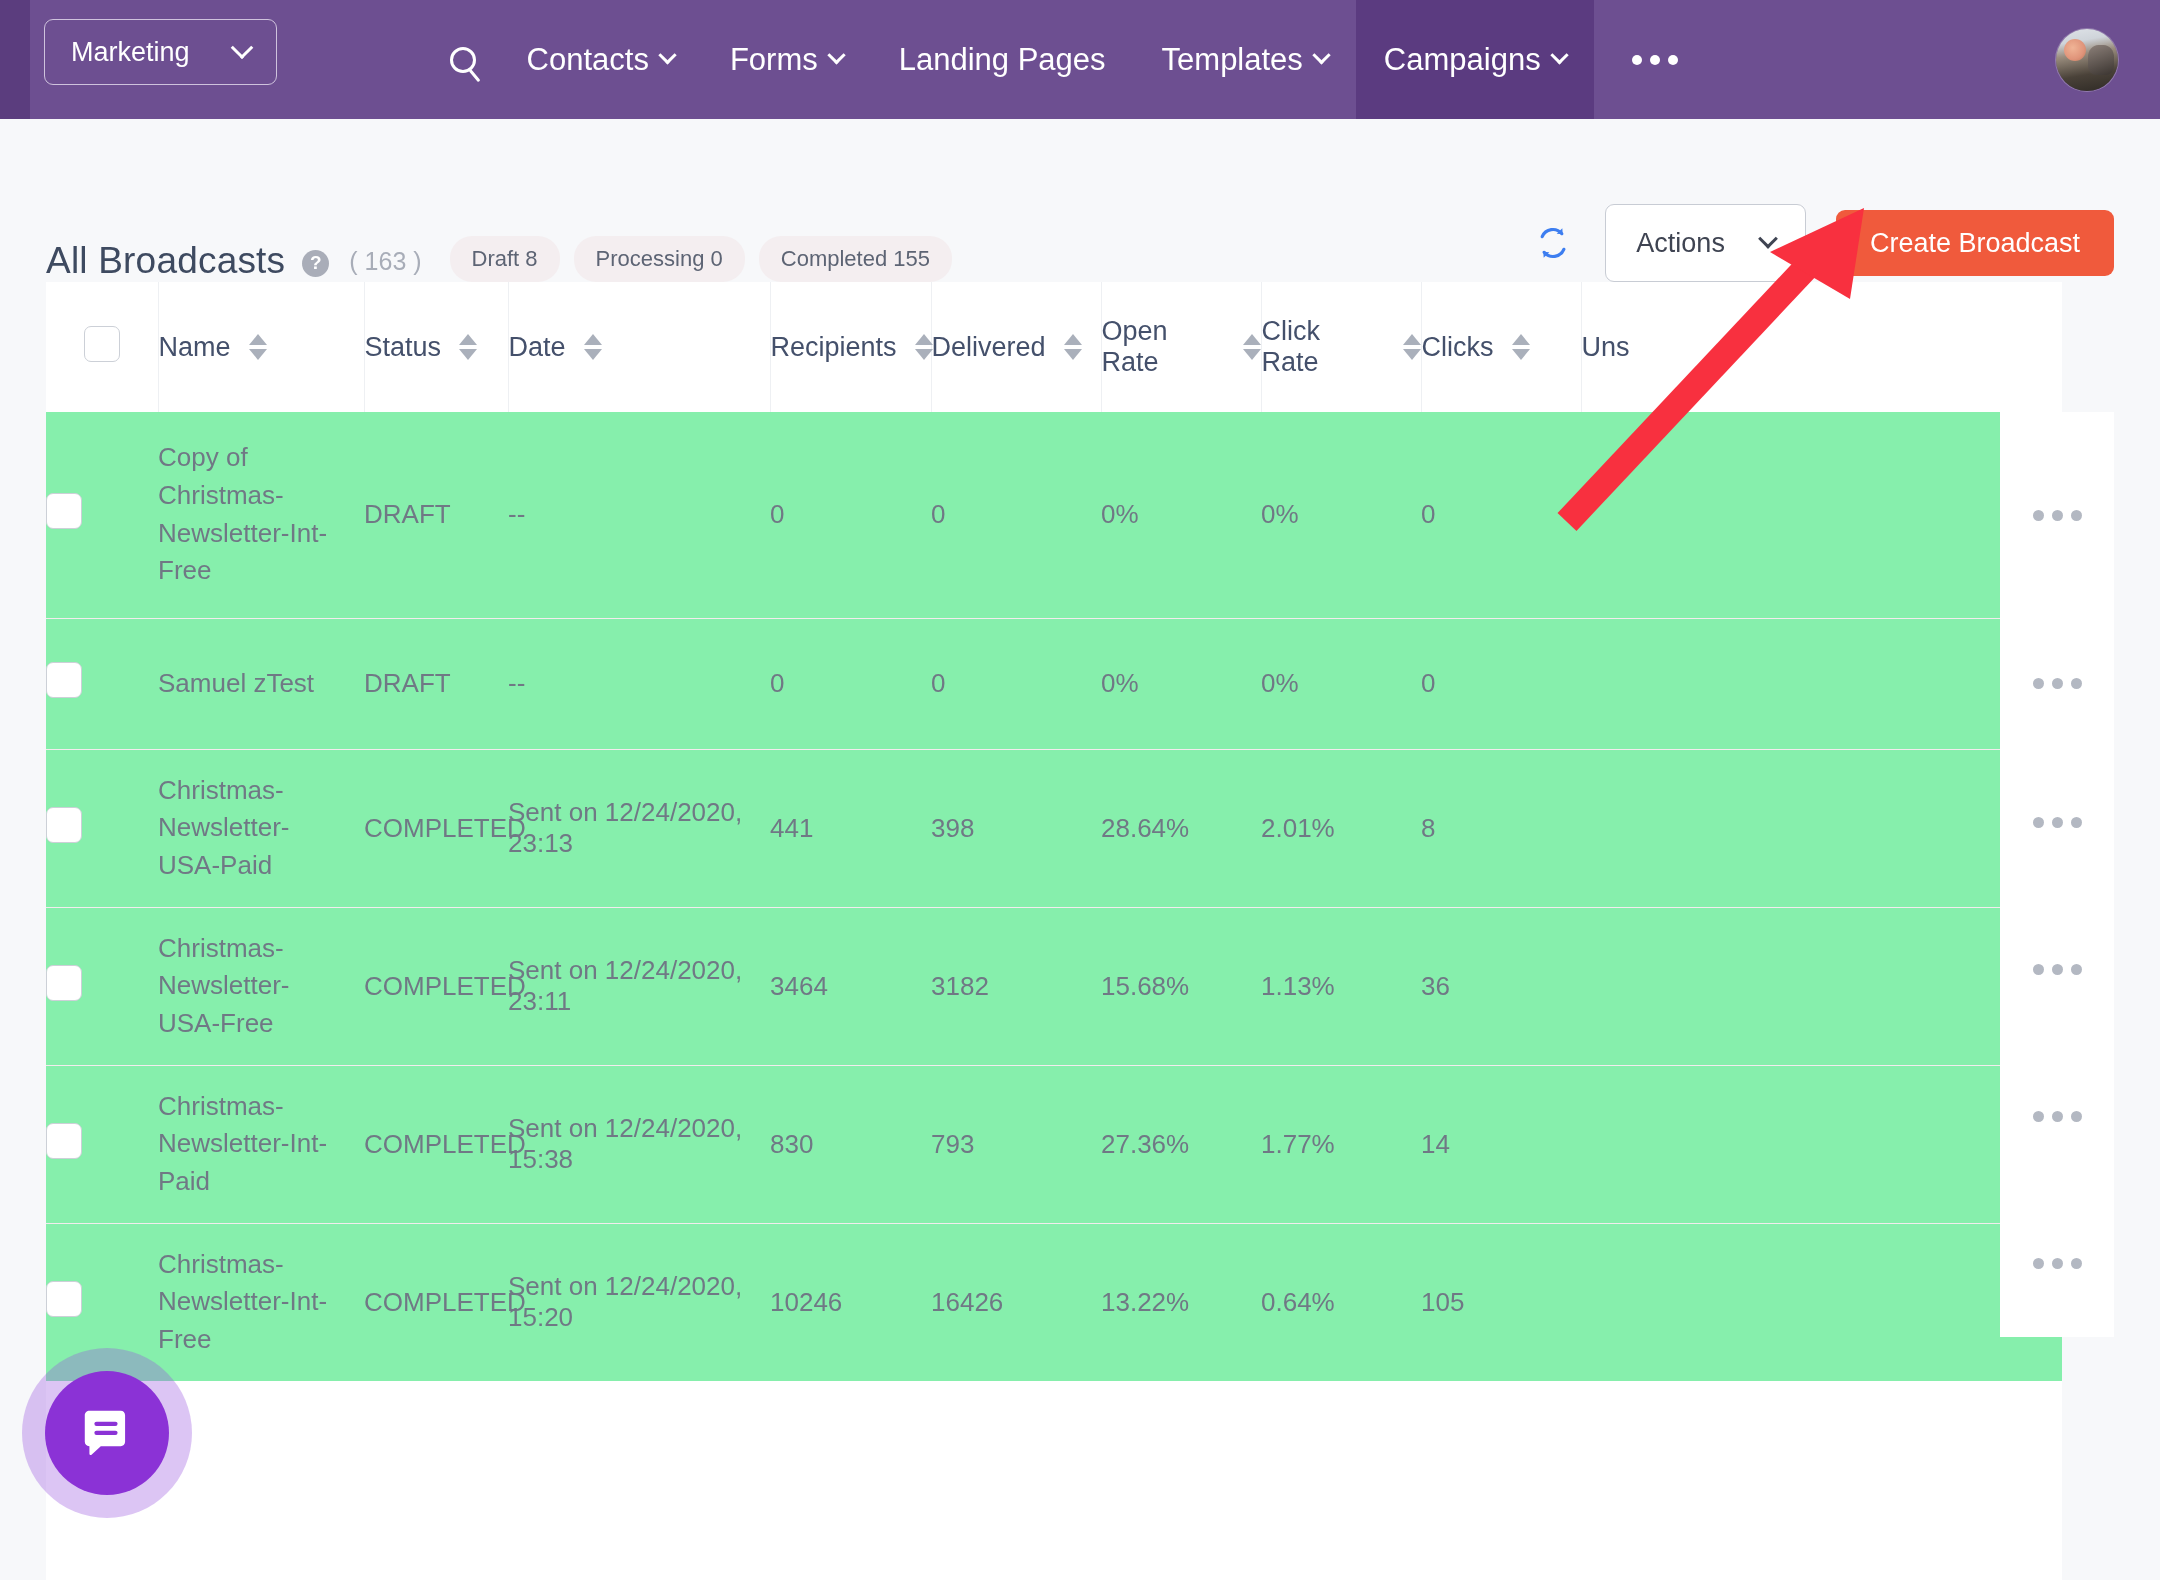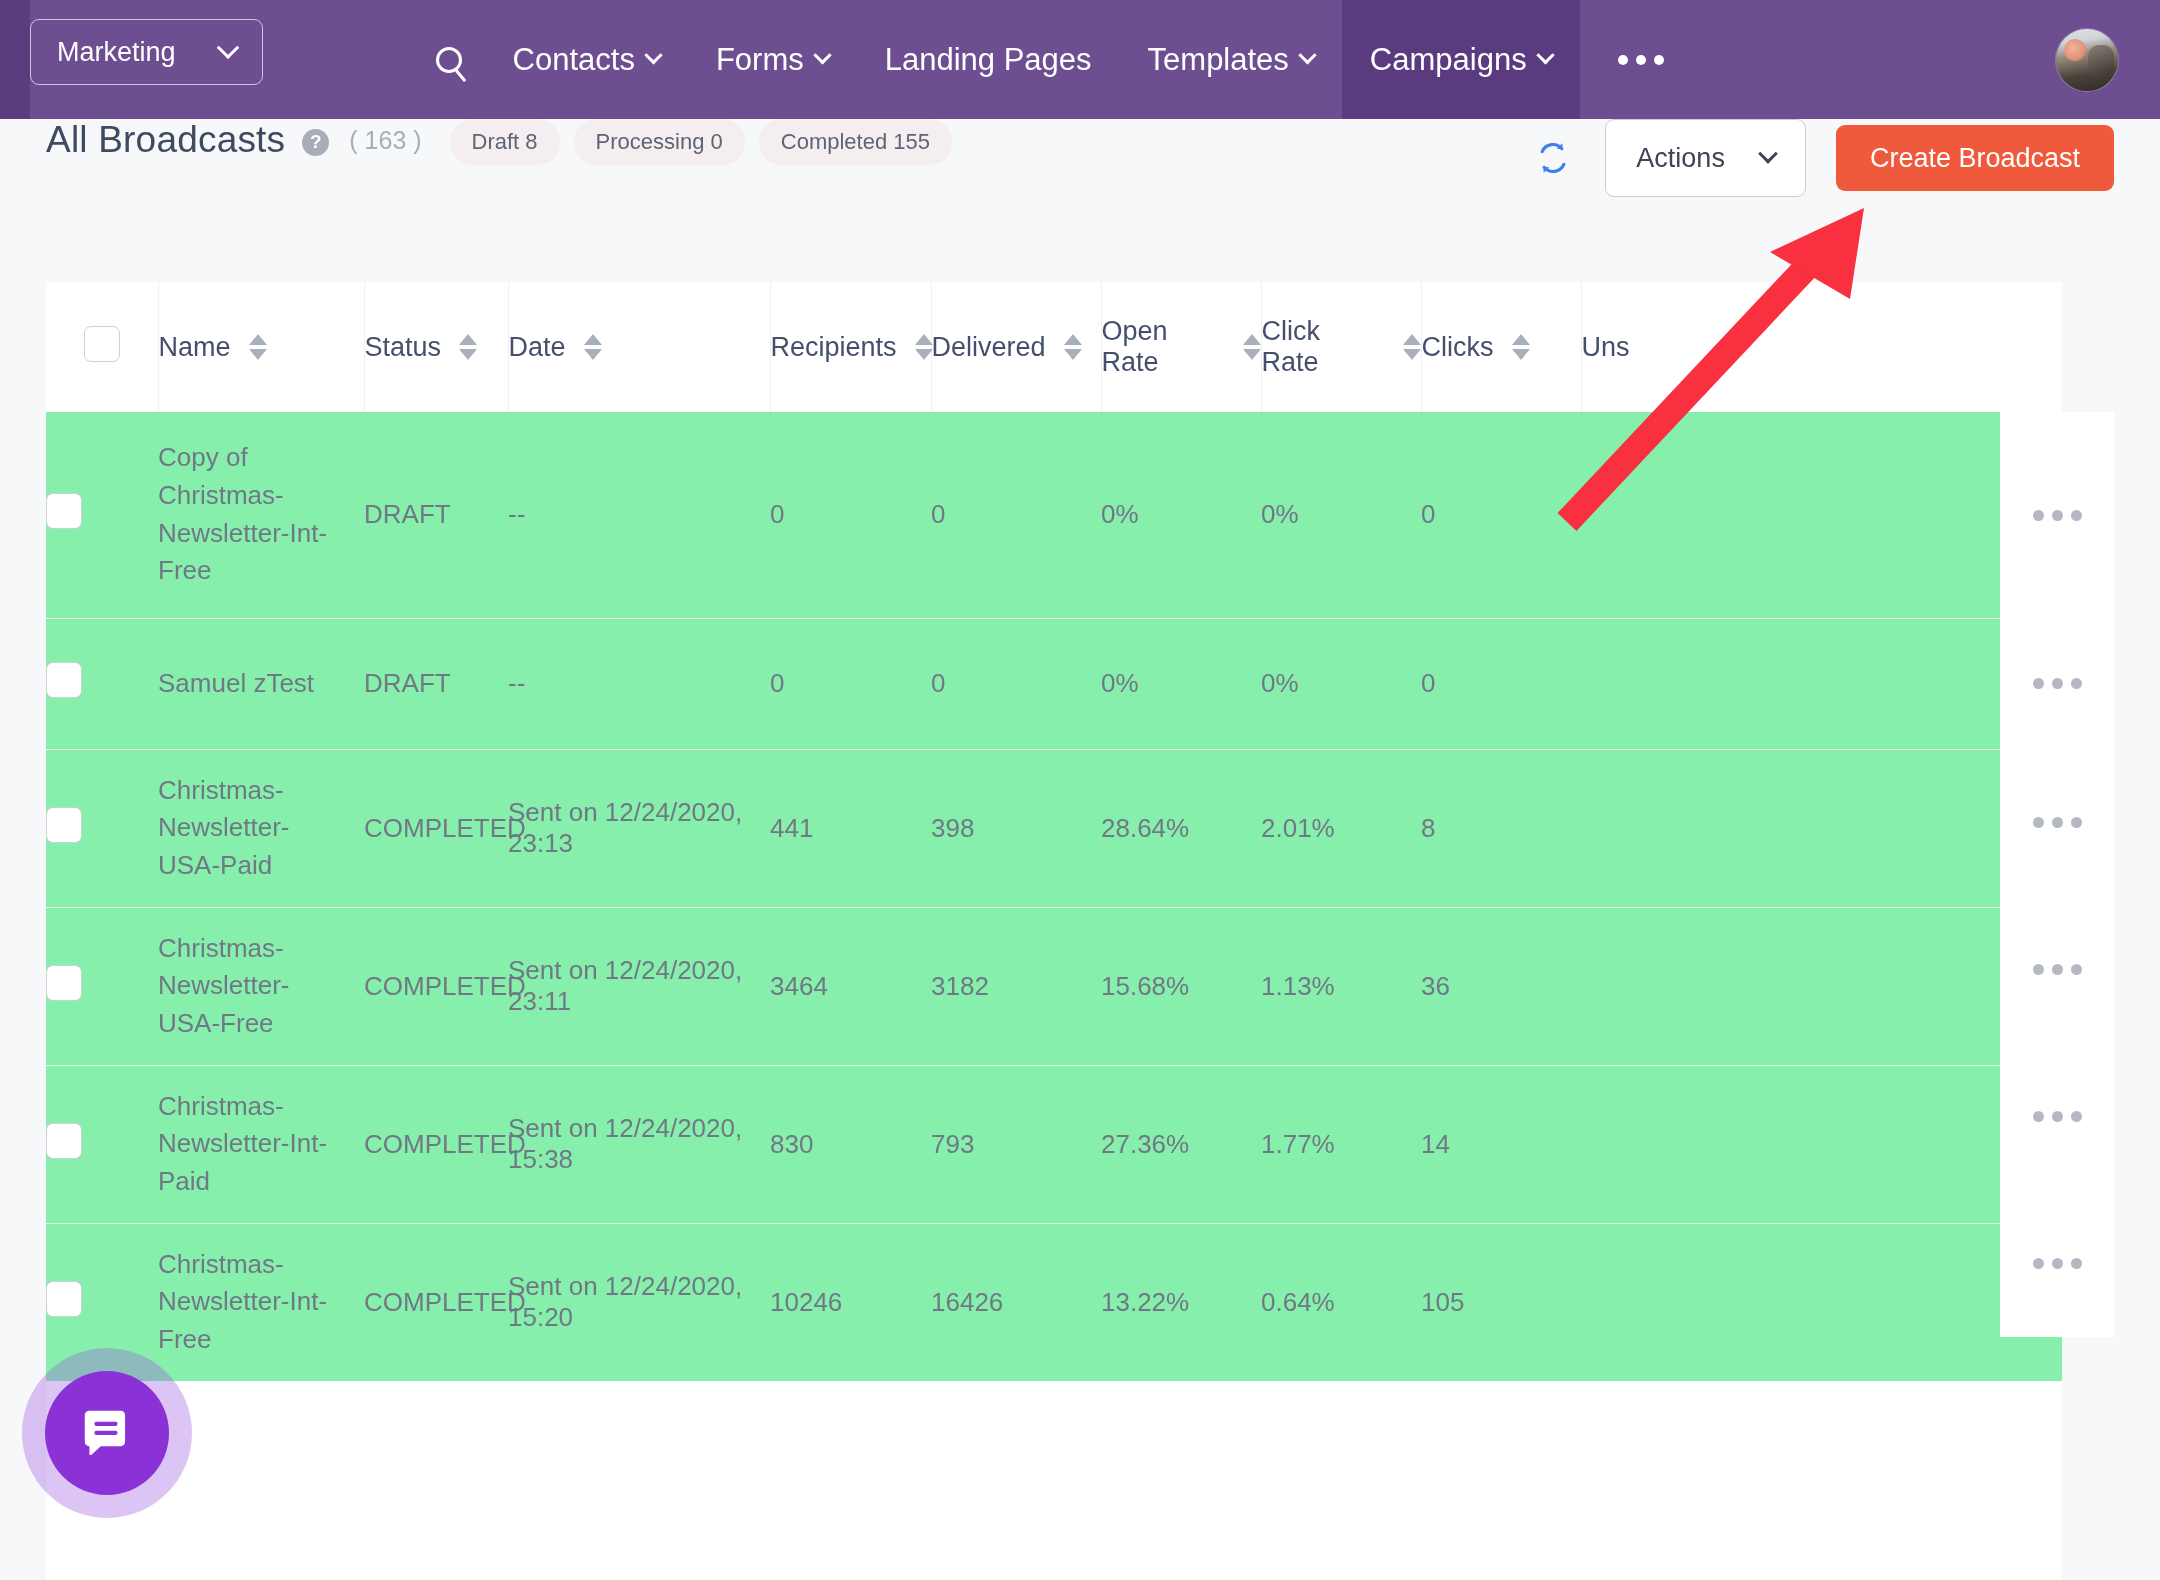--- a/index.html
+++ b/index.html
@@ -17,21 +17,21 @@
     background: #6d4f91;
     display: flex;
     align-items: flex-start;
     overflow: hidden;
   }
   .nav-edge-left {
     width: 30px; height: 119px; background: #5b3d7e; flex: 0 0 30px;
   }
   .brand-wrap {
     display: flex; align-items: center; height: 104px;
-    flex: 0 0 auto;
+    flex: 0 0 auto; margin-left: 14px;
   }
   .brand-btn {
     border: 1.6px solid #cfc3dd;
     border-radius: 9px;
     color: #ffffff;
     font-size: 27px;
     padding: 0 26px;
     height: 66px;
     display: flex; align-items: center; gap: 44px;
     background: transparent;
@@ -101,21 +101,21 @@
   }
   .avatar::after {
     content:""; position:absolute; right:4px; top:16px;
     width:26px; height:30px; border-radius:40% 40% 30% 30%;
     background: linear-gradient(160deg,#8c8079,#3a3430);
   }
 
   
   .page-header {
     height: 163px;
-    display: flex; align-items: flex-start;
+    display: flex; align-items: flex-end;
     padding: 0 46px 0 46px;
     background: #f7f8fa;
   }
   .title-block { display: flex; align-items: center; gap: 0; }
   .page-title {
     font-size: 37px; color: #3e4a60; font-weight: 400; letter-spacing: .2px;
   }
   .help-icon {
     width: 27px; height: 27px; border-radius: 50%;
     background: #a9adb8; color: #fff;

